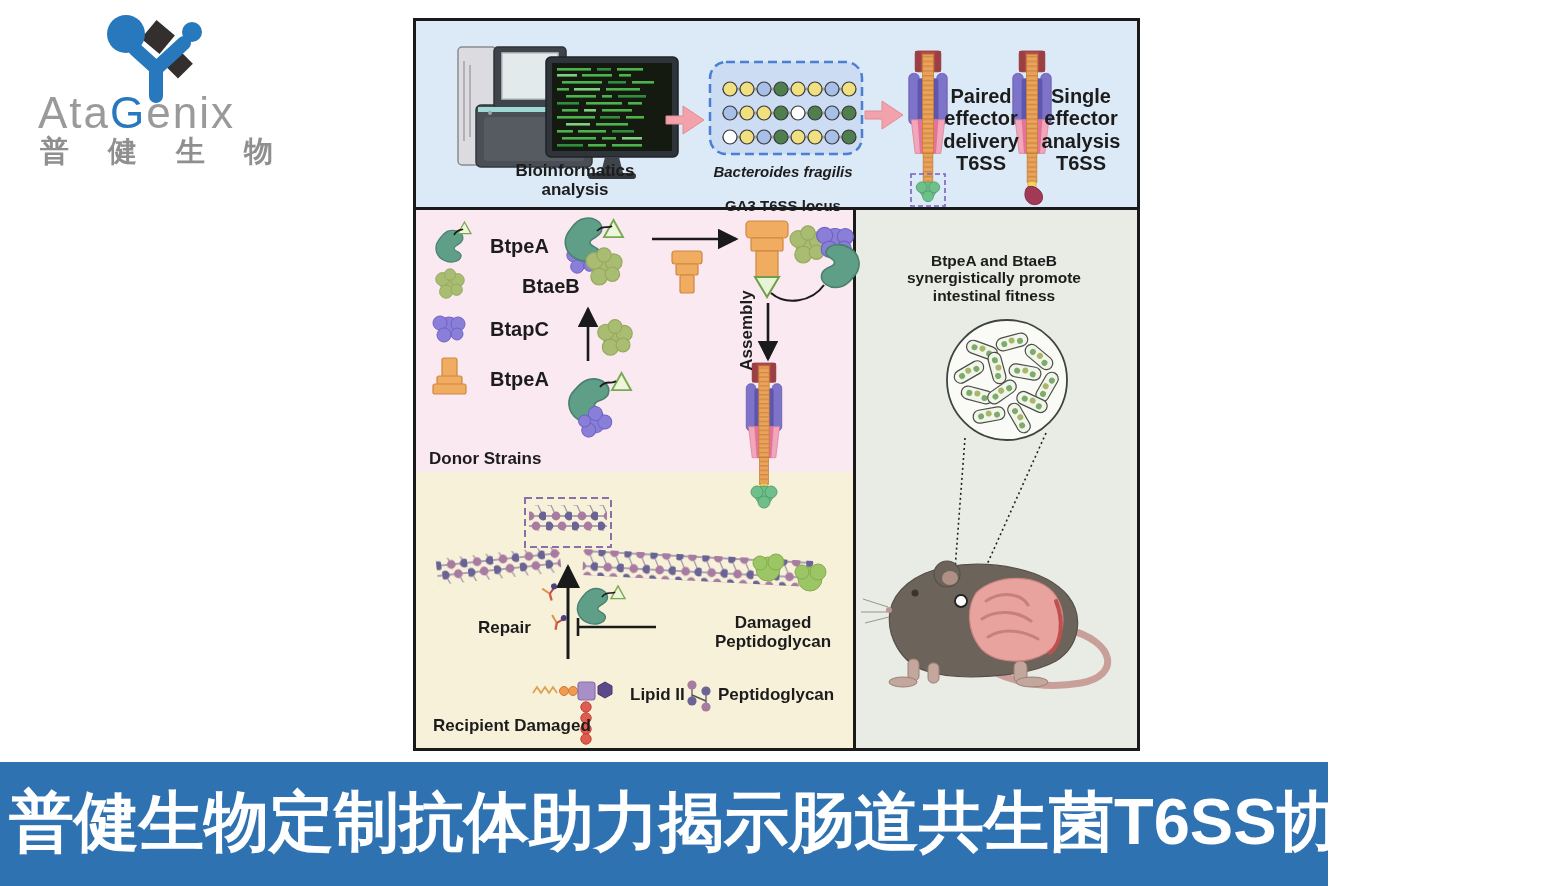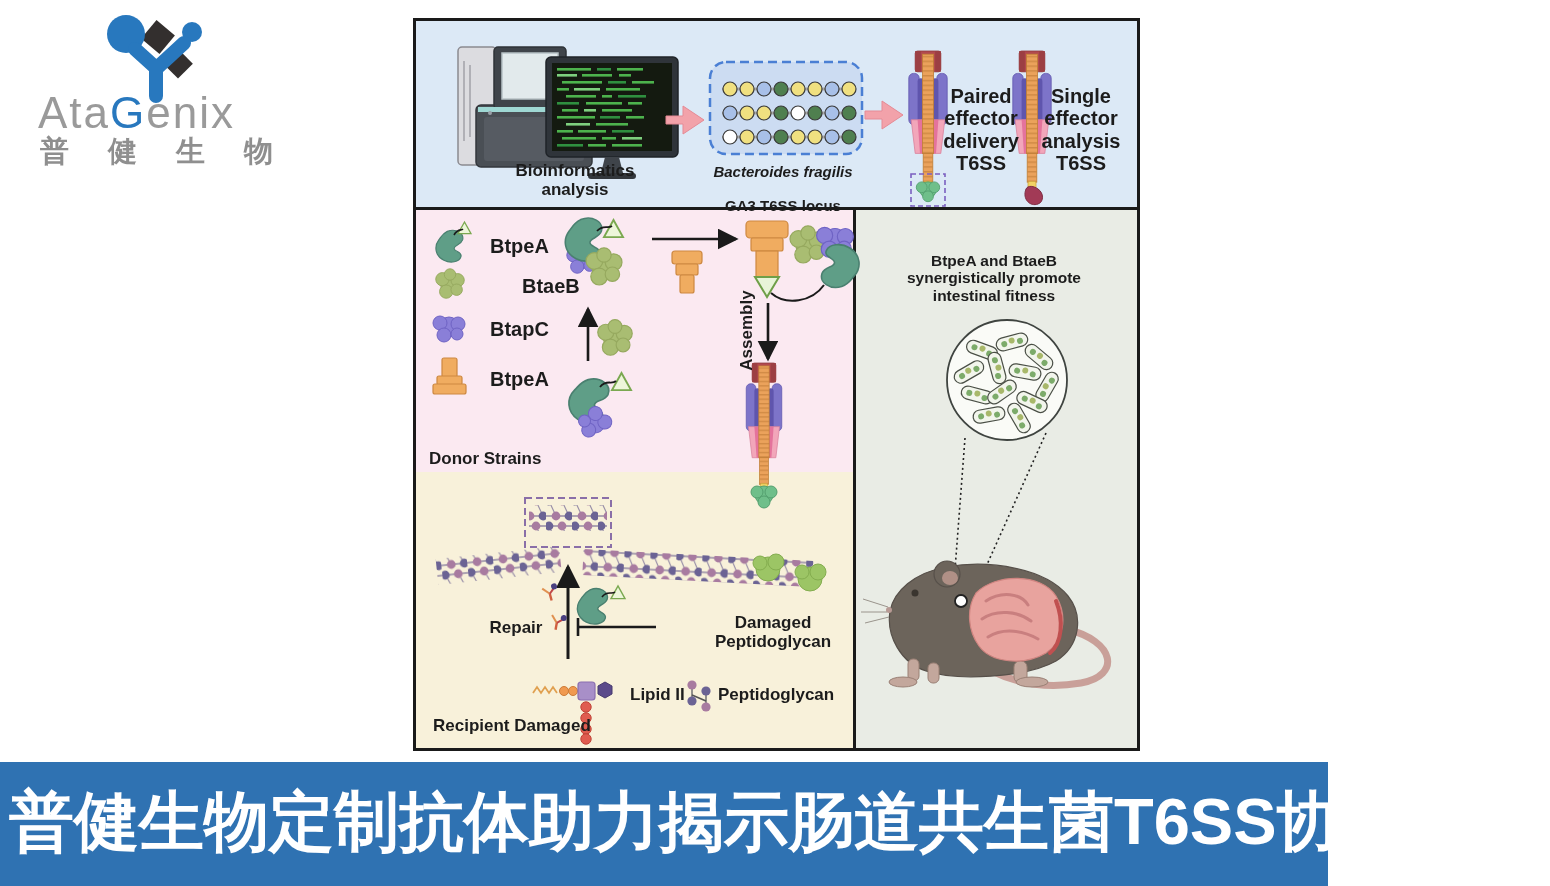--- a/index.html
+++ b/index.html
@@ -390,21 +390,21 @@
 analysis
 T6SS</div>
 
     <div class="lbl t16" style="left:74px;top:214px;">BtpeA</div>
     <div class="lbl t16" style="left:74px;top:254px;margin-left:32px;">BtaeB</div>
     <div class="lbl t16" style="left:74px;top:297px;">BtapC</div>
     <div class="lbl t16" style="left:74px;top:347px;">BtpeA</div>
     <div class="lbl t17 assembly" style="left:283px;top:300px;width:95px;text-align:center;">Assembly</div>
     <div class="lbl t17" style="left:13px;top:428px;">Donor Strains</div>
 
-    <div class="lbl t17" style="left:62px;top:597px;width:76px;text-align:center;">Repair</div>
+    <div class="lbl t17" style="left:62px;top:597px;width:76px;text-align:left;">Repair</div>
     <div class="lbl t17 ctr" style="left:266px;top:592px;width:182px;">Damaged
 Peptidoglycan</div>
     <div class="lbl t17" style="left:214px;top:664px;">Lipid II</div>
     <div class="lbl t17" style="left:302px;top:664px;">Peptidoglycan</div>
     <div class="lbl t17" style="left:17px;top:695px;">Recipient Damaged</div>
 
     <div class="lbl t15 ctr" style="left:473px;top:231px;width:210px;">BtpeA and BtaeB
 synergistically promote
 intestinal fitness</div>
   </div>

